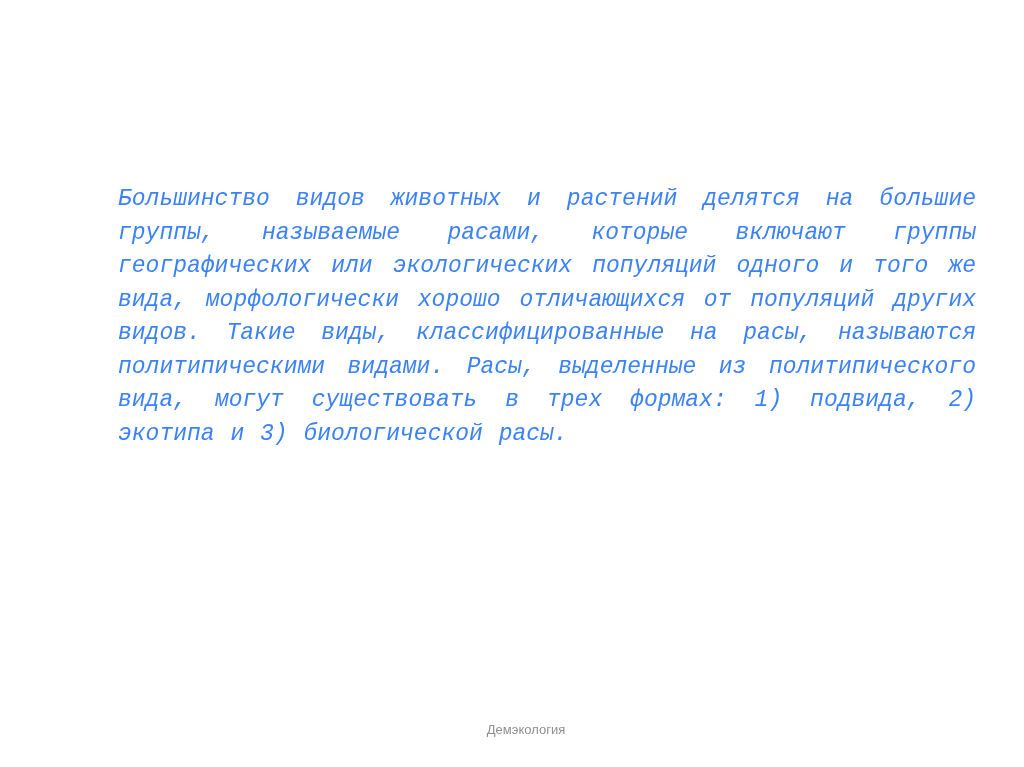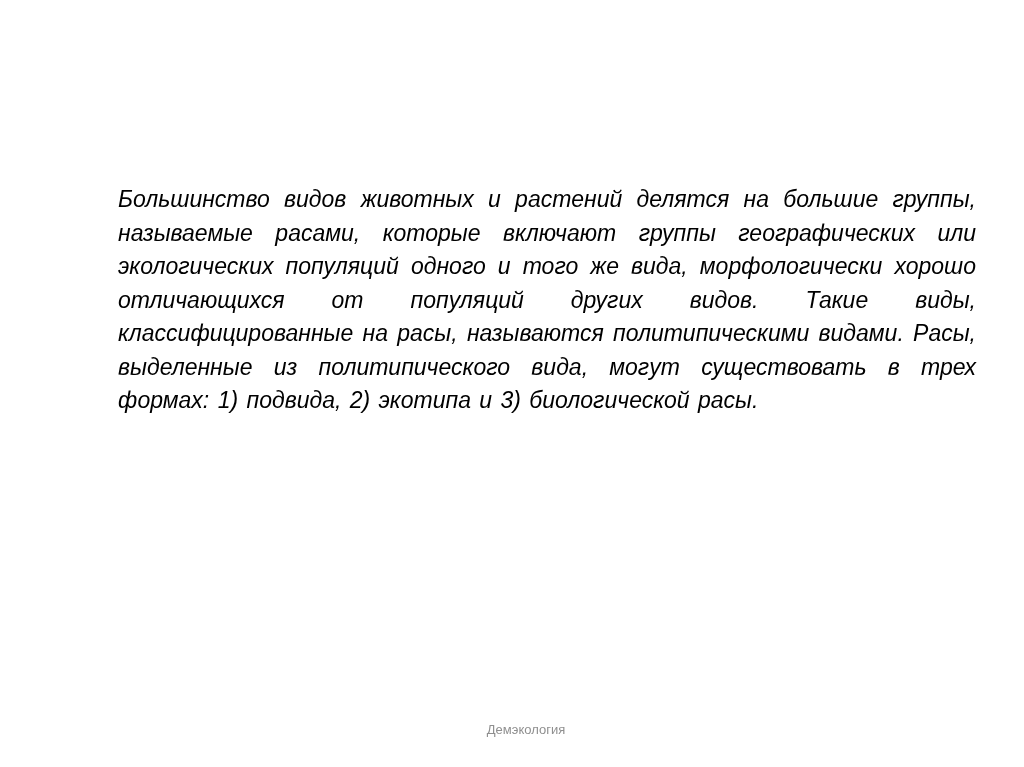--- a/index.html
+++ b/index.html
@@ -13,25 +13,25 @@
     height: 767px;
     background: #ffffff;
     overflow: hidden;
     font-family: "Liberation Serif", serif;
   }
   .slide-text {
     position: absolute;
     left: 118px;
     top: 183px;
     width: 858px;
-    font-family: Liberation Sans, sans-serif;
+    font-family: Liberation Mono, monospace;
     font-style: italic;
     font-size: 23px;
     line-height: 33.5px;
-    color: #000000;
+    color: #3b82f6;
     text-align: justify;
     word-spacing: 2px;
   }
   .footer-caption {
     position: absolute;
     left: 0;
     right: 0;
     top: 722px;
     text-align: center;
     font-family: "Liberation Sans", "DejaVu Sans", sans-serif;

